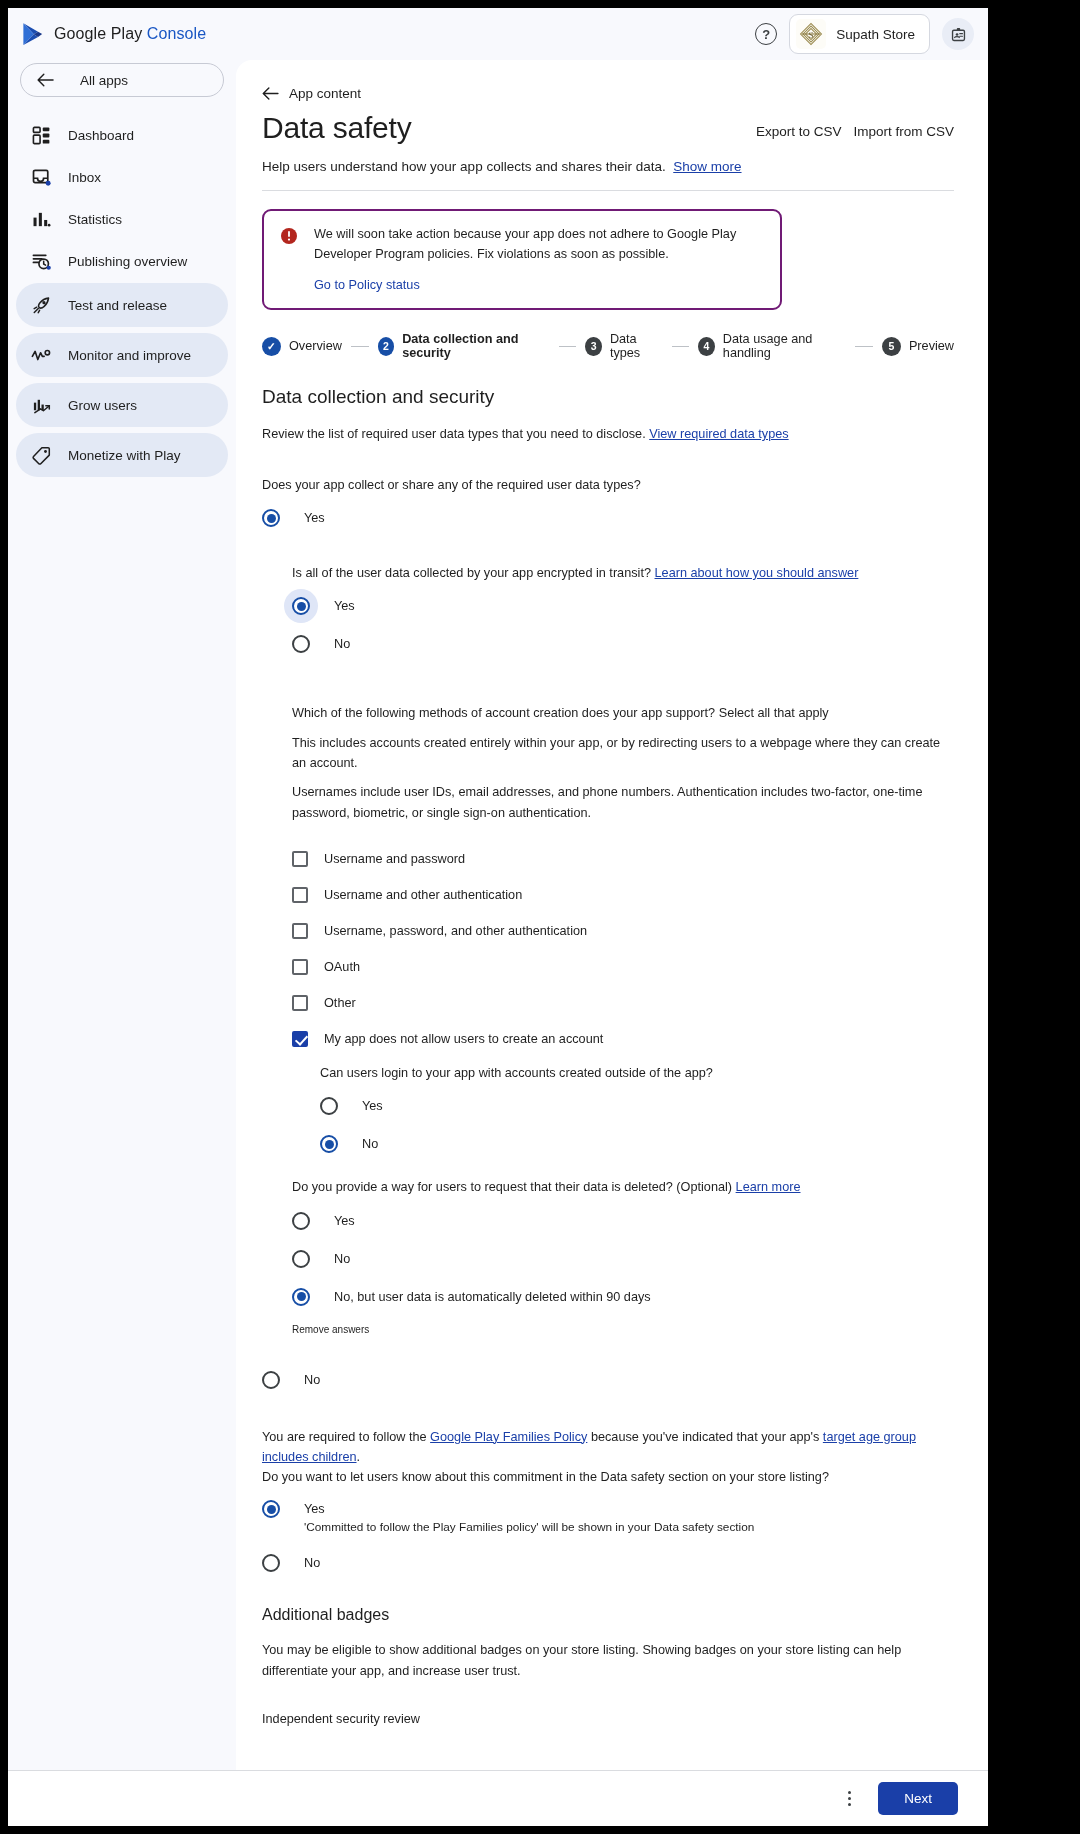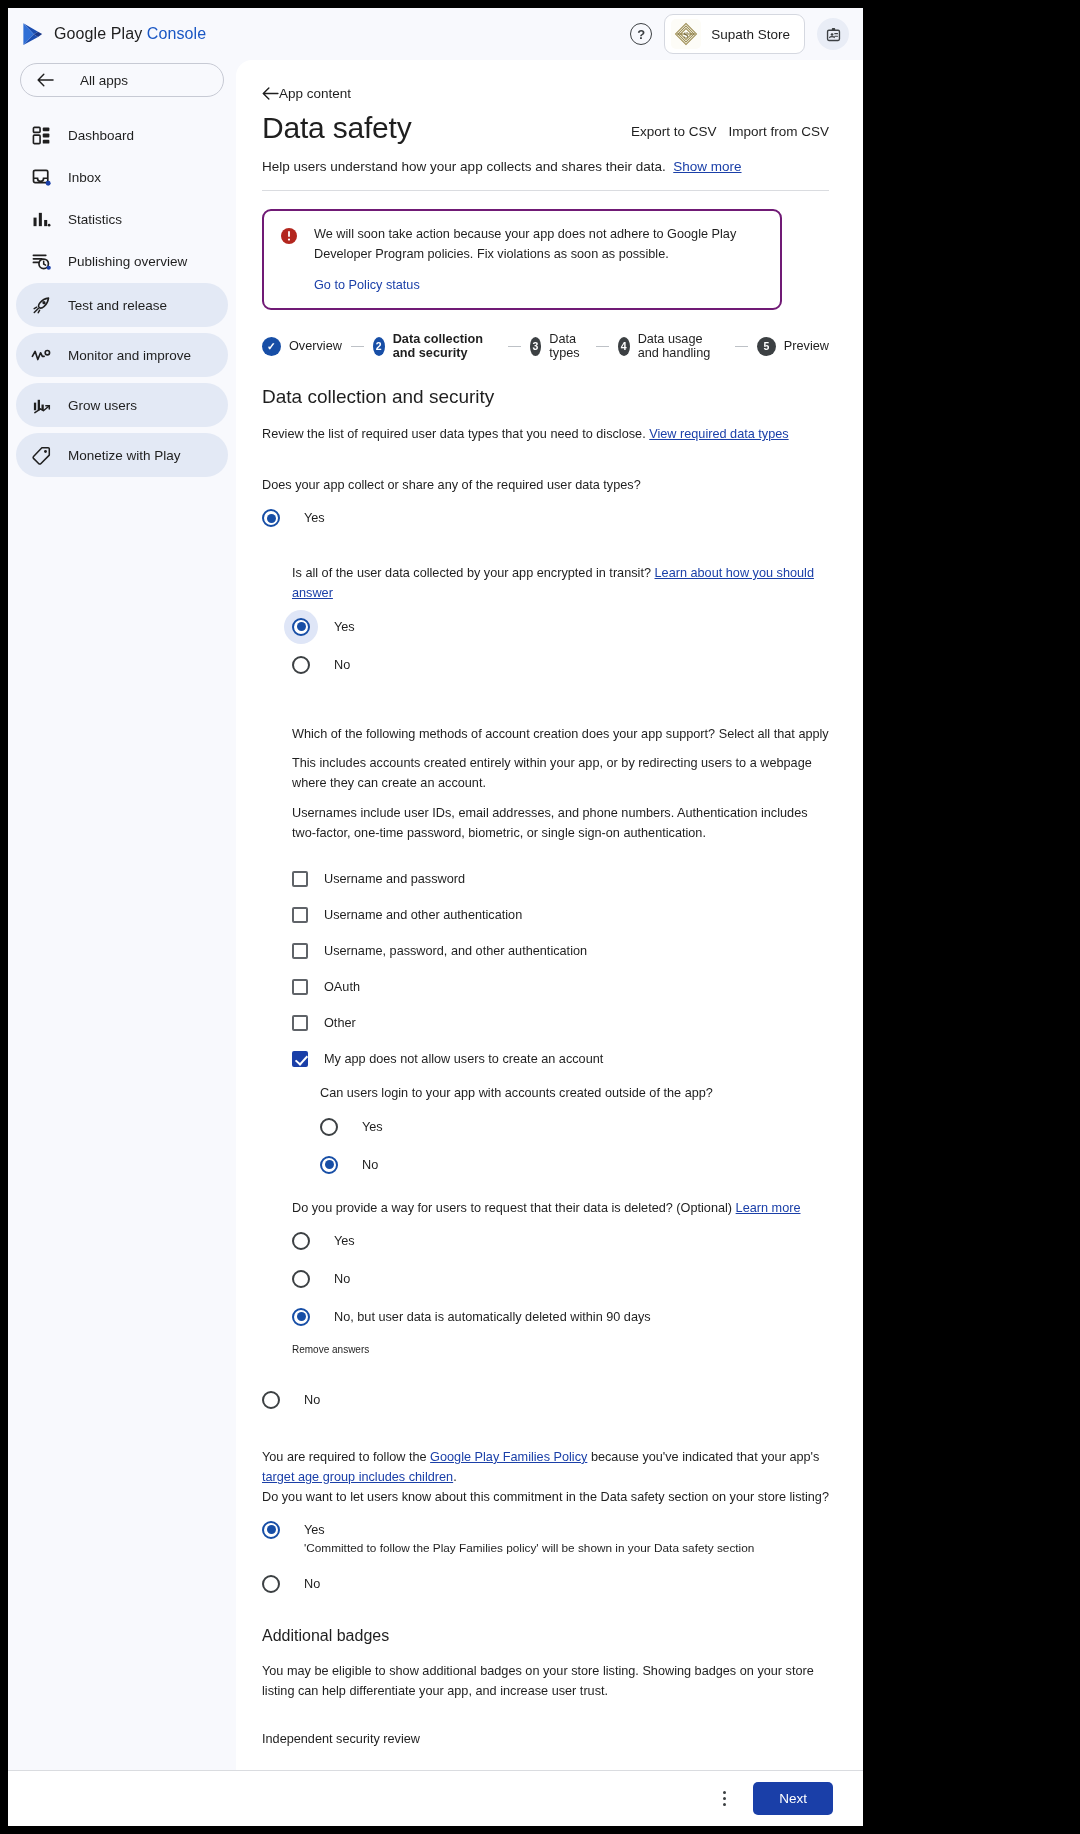--- a/index.html
+++ b/index.html
@@ -5,21 +5,21 @@
   * { box-sizing: border-box; }
   html, body { margin:0; padding:0; }
   body {
     width:1080px; height:1834px;
     background:#000;
     font-family:"Liberation Sans", sans-serif;
     -webkit-font-smoothing: antialiased;
   }
   .frame {
     position:absolute; left:8px; top:8px;
-    width:855px; height:1818px;
+    width:980px; height:1818px;
     background:#f8f9fd;
     overflow:hidden;
     display:flex; flex-direction:column;
   }
 
   
   .topbar {
     height:52px; flex:0 0 52px;
     background:#f8f9fd;
     display:flex; align-items:center;
@@ -74,21 +74,21 @@
   .main-outer { flex:1; min-width:0; padding:0 0 0 0; }
   .main {
     background:#fff;
     border-top-left-radius:16px;
     height:100%;
     padding:26px 34px 0 26px;
     overflow:hidden;
     position:relative;
   }
   .appcontent {
-    display:flex;align-items:center;
+    display:flex;align-items:center;gap:10px;
     font-size:13.5px;color:#1f1f1f;margin-bottom:6px;
   }
   .title-row { display:flex; align-items:flex-end; }
   h1.page-title { font-size:30px; font-weight:400; color:#1f1f1f; margin:4px 0 0 0; letter-spacing:-0.2px;}
   .title-actions { margin-left:auto; display:flex; gap:12px; padding-bottom:6px; }
   .title-actions span { font-size:13.5px; color:#1f1f1f; }
   .subtitle { font-size:13.5px; color:#1f1f1f; margin-top:14px; }
   a.link { color:#1a3fa8; text-decoration:underline; }
   .divider { height:1px; background:#dadce0; margin:16px 0 0 0; }
 

